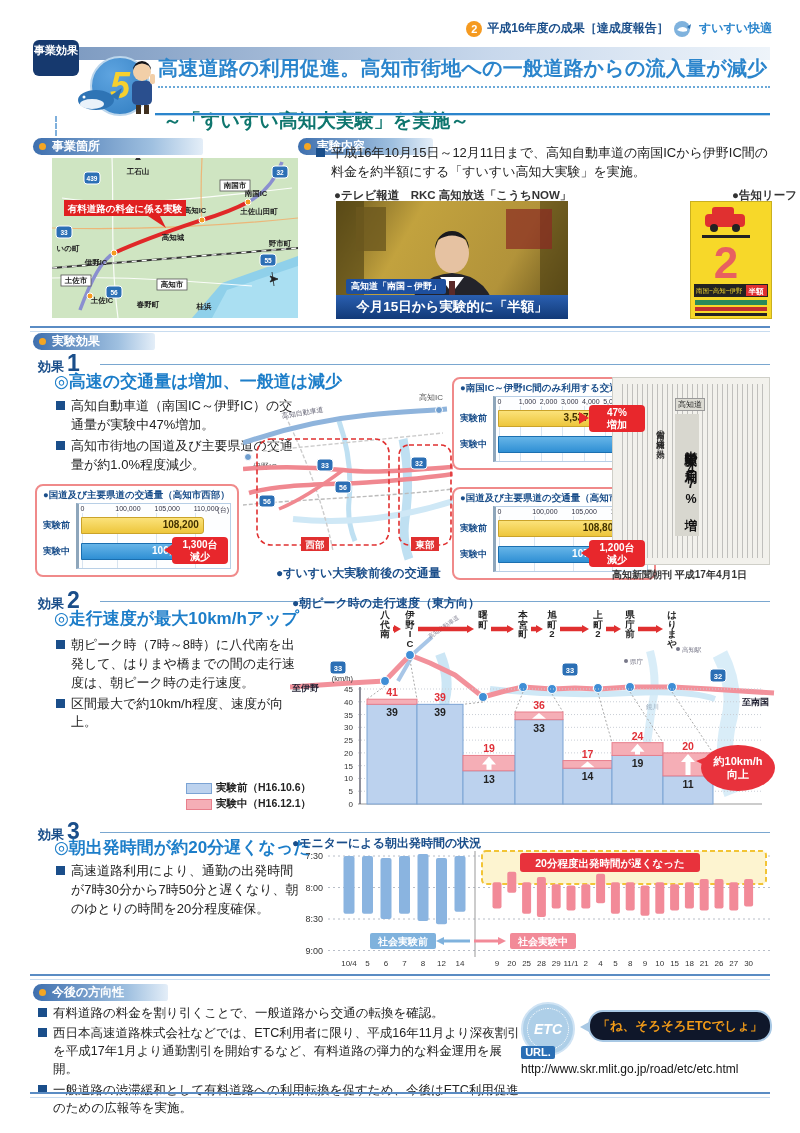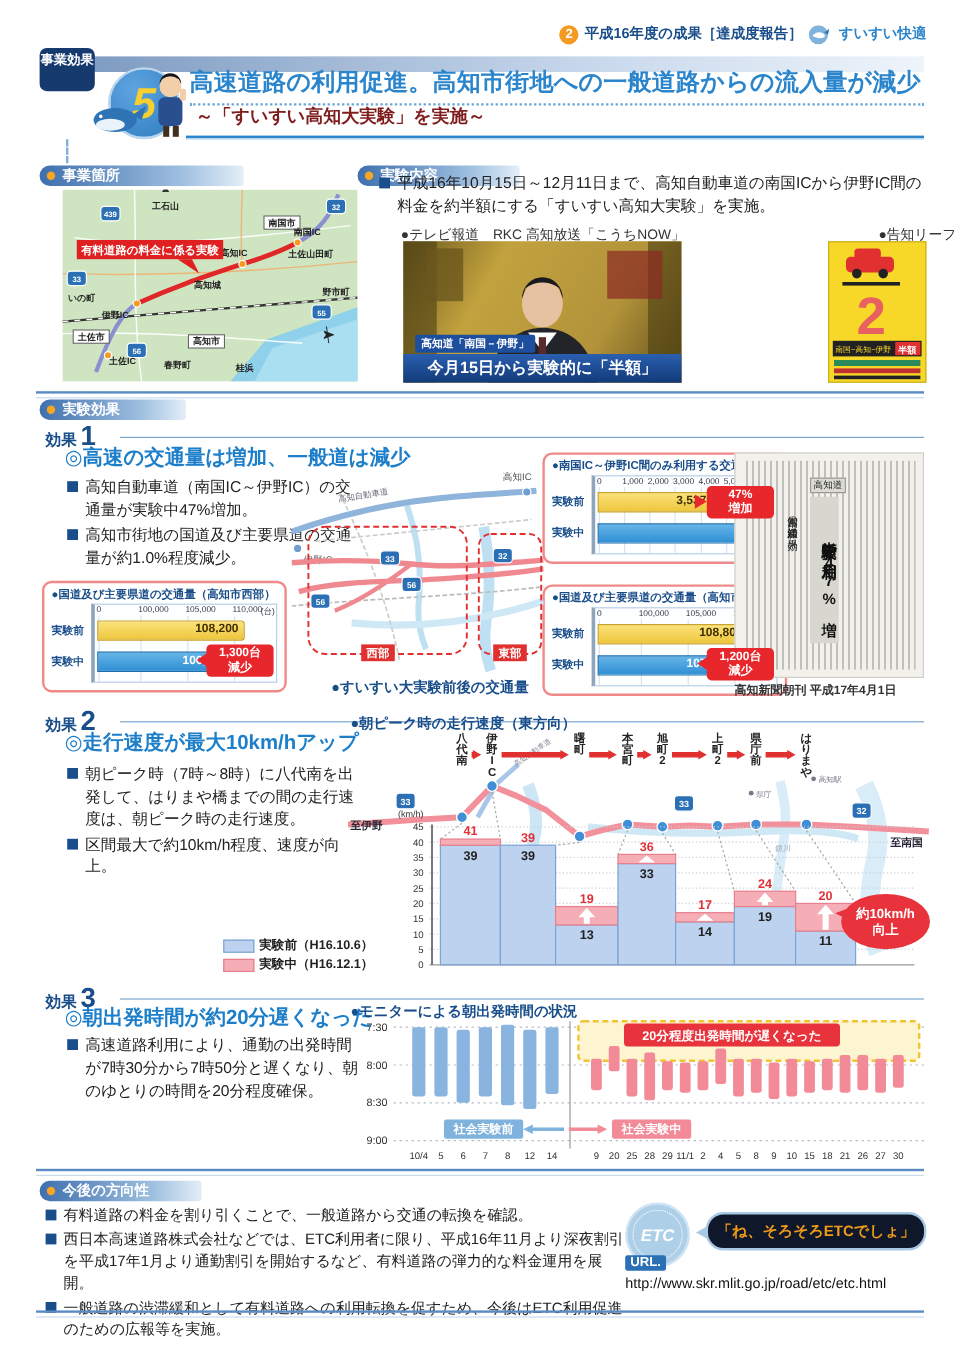--- a/index.html
+++ b/index.html
@@ -9,21 +9,21 @@
 #hdr{top:20px;right:28px;display:flex;align-items:center;gap:5px;font-size:12px;font-weight:bold;color:#1a4e8a;}
 .badge{width:16px;height:16px;border-radius:50%;background:#f59a20;color:#fff;font-size:11px;line-height:16px;text-align:center;}
 #brand{color:#2b85cc;}
 
 #hero-ribbon{left:33px;top:40px;width:46px;height:36px;background:#16396e;border-radius:6px;color:#fff;font-size:11px;font-weight:bold;text-align:center;line-height:15px;padding-top:3px;box-sizing:border-box;}
 #hero-band{left:78px;top:47px;width:692px;height:13px;background:linear-gradient(90deg,#7f9cc2,#c8d8ec 60%,#eef4fa);}
 #num-circle{left:90px;top:56px;width:60px;height:60px;border-radius:50%;background:radial-gradient(circle at 35% 30%,#5ea4e0,#2f7cc0);border:2px solid #bcd6ec;box-sizing:border-box;text-align:center;}
 #num-circle span{font-size:36px;font-weight:bold;color:#f7d02e;line-height:56px;font-style:italic;}
 #hero-title{left:158px;top:55px;width:614px;font-size:20px;font-weight:bold;color:#2b85cc;letter-spacing:0.2px;}
 #hero-dots{left:158px;top:86px;width:612px;border-top:2px dotted #6aa8d8;}
-#hero-sub{left:163px;top:88px;font-size:15px;font-weight:bold;color:#7f1d1d;}
+#hero-sub{left:163px;top:108px;font-size:19px;font-weight:bold;color:#0f766e;}
 #hero-line{left:155px;top:113px;width:615px;height:2px;background:#2b85cc;border-bottom:1px solid #bcd6ec;}
 #hero-dash{left:55px;top:116px;height:20px;border-left:2px dashed #7fb0dc;}
 
 .sec-ribbon{height:17px;background:linear-gradient(90deg,#3e6fae,#9fc0e0 70%,#e4eef8);border-radius:9px 3px 3px 9px;color:#fff;font-size:12px;font-weight:bold;line-height:17px;padding-left:19px;box-sizing:border-box;}
 .sec-ribbon:before{content:"";position:absolute;left:6px;top:5px;width:7px;height:7px;border-radius:50%;background:#f5a623;}
 #rib-loc{left:33px;top:138px;width:170px;}
 #rib-exp{left:298px;top:138px;width:135px;}
 #rib-res{left:33px;top:333px;width:122px;}
 #rib-fut{left:33px;top:984px;width:135px;}
 
@@ -41,21 +41,21 @@
 .eff-num{font-size:23px;font-weight:bold;color:#1a4e8a;margin-left:3px;}
 .eff-line{height:1px;background:#7aa7d0;}
 .eff-headline{font-size:17px;font-weight:bold;color:#1d7ec9;}
 #e1-head{left:38px;top:350px;}#e1-line{left:100px;top:364px;width:670px;}
 #e1-headline{left:54px;top:370px;}
 #e2-head{left:38px;top:587px;}#e2-line{left:100px;top:601px;width:670px;}
 #e2-headline{left:54px;top:607px;}
 #e3-head{left:38px;top:818px;}#e3-line{left:100px;top:832px;width:670px;}
 #e3-headline{left:54px;top:836px;}
 
-.small-label{font-size:11.5px;font-weight:normal;color:#1a4e8a;}
+.small-label{font-size:11.5px;font-weight:bold;color:#1a4e8a;}
 #tv-label{left:334px;top:188px;color:#333;}
 #leaf-label{left:684px;top:188px;color:#333;margin-left:48px;}
 #map1{left:52px;top:158px;width:246px;height:160px;}
 #tv{left:336px;top:201px;width:232px;height:118px;overflow:hidden;background:linear-gradient(120deg,#6b581e,#c2a23e 30%,#b2933a 70%,#5d4c18);}
 #tv .cap-sub{position:absolute;left:10px;bottom:25px;background:#1d4f9e;color:#fff;font-size:9px;font-weight:bold;padding:1px 5px;border-radius:2px;}
 #tv .cap-main{position:absolute;left:0;bottom:0;width:100%;height:24px;background:linear-gradient(#2a5fb0,#123a78);color:#fff;font-size:13.5px;font-weight:bold;line-height:24px;text-align:center;}
 #leaflet{left:690px;top:201px;width:82px;height:118px;background:#f7d829;border:1px solid #c9b020;box-sizing:border-box;}
 
 .mini-chart{width:204px;height:93px;background:#fff;border:2px solid #f08a8a;border-radius:8px;padding:3px 6px 2px 6px;box-sizing:border-box;}
 #chartA{left:35px;top:484px;}

